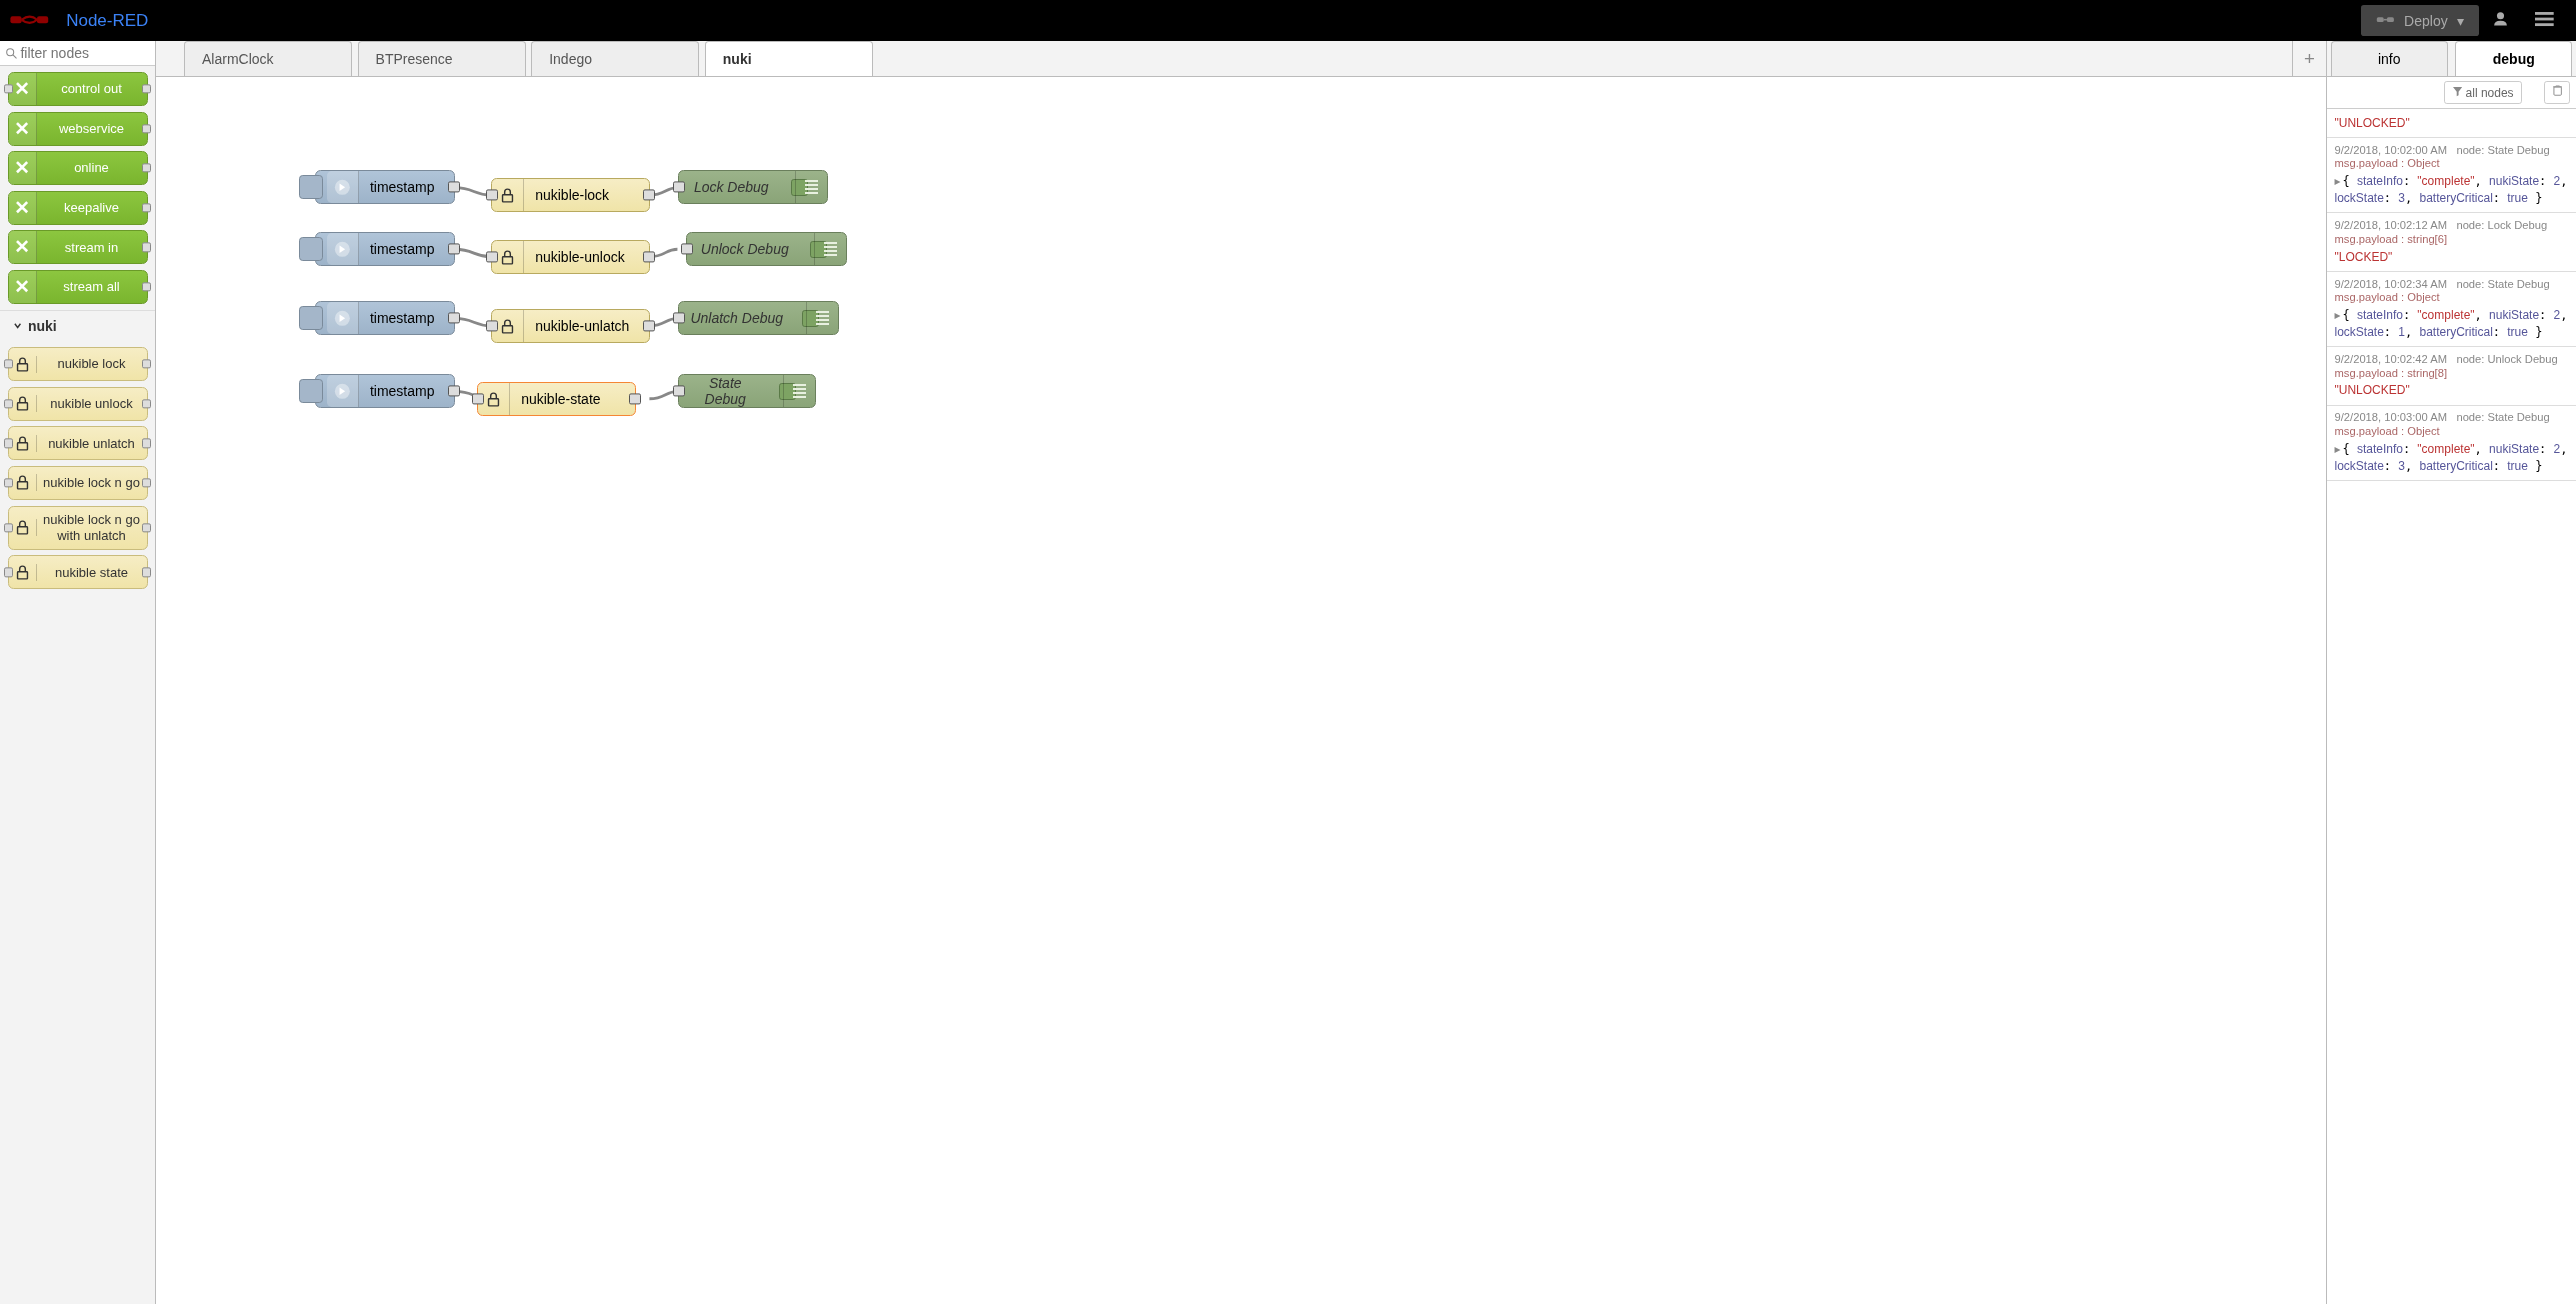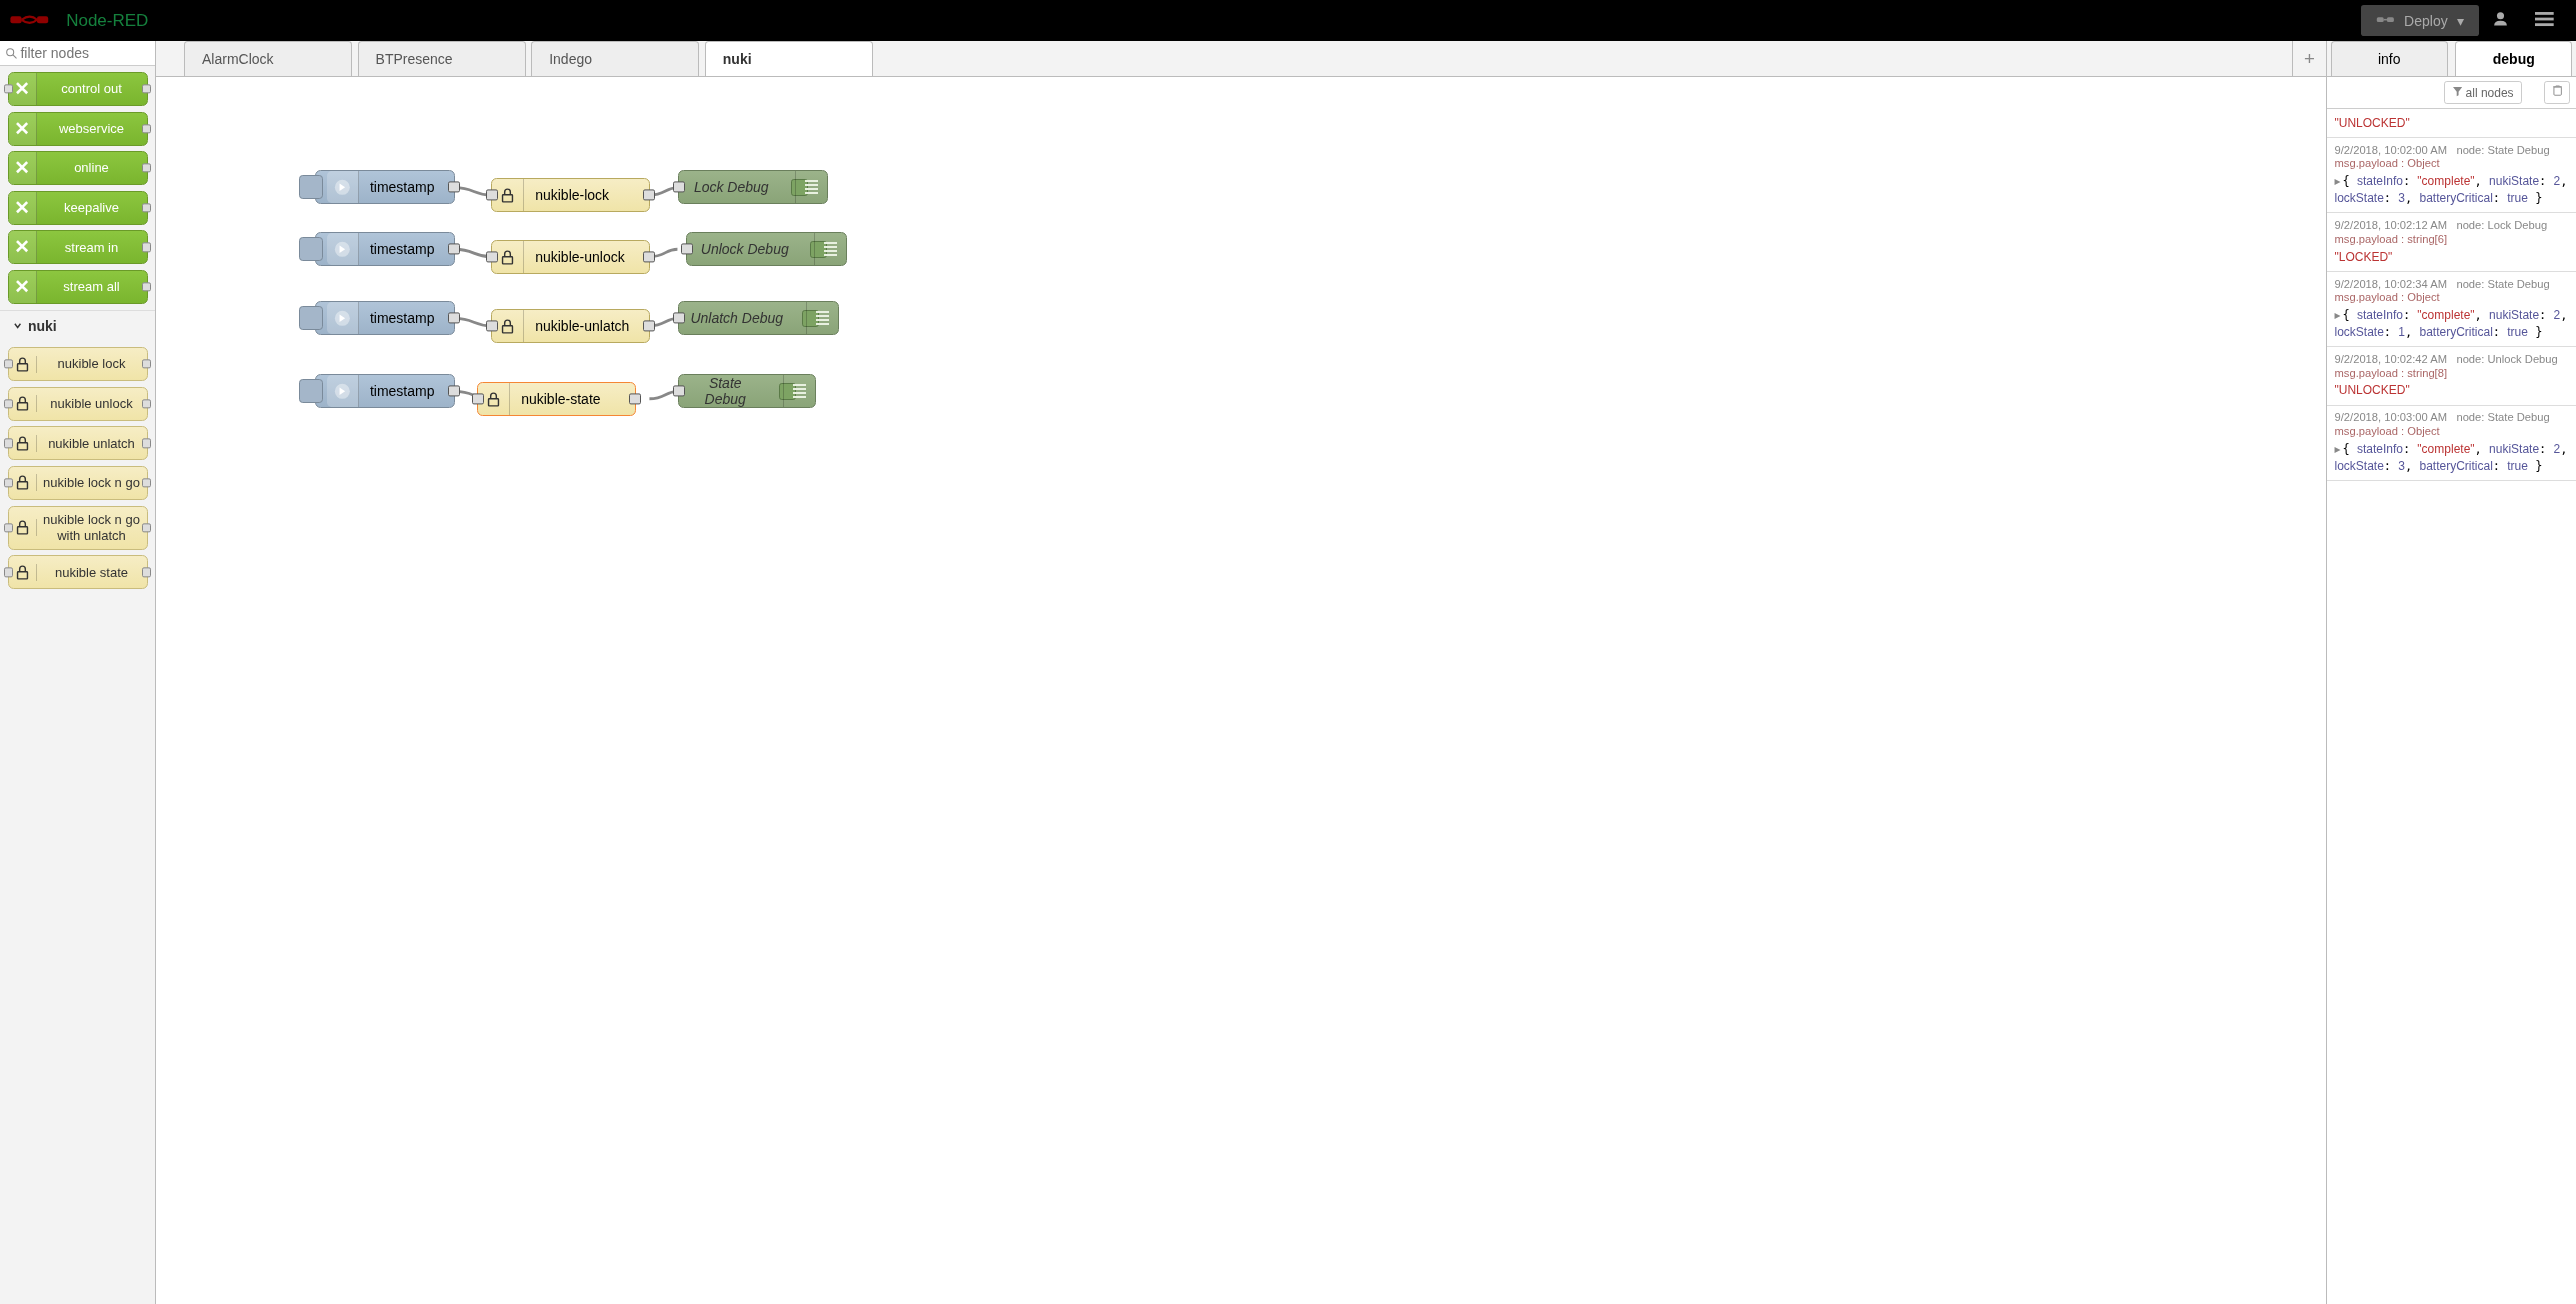--- a/index.html
+++ b/index.html
@@ -3,21 +3,21 @@
 <meta charset="utf-8">
 <style>
 * { margin: 0; padding: 0; box-sizing: border-box; font-family: Arial, Helvetica, sans-serif; }
 body { background: #fff; overflow: hidden; }
 
 
 .header { height: 41px; background: #000; display: flex; align-items: center; padding: 0 9.3px; color: #eee; }
 .header .logo { display: flex; align-items: center; gap: 5.6px; }
 .header .logo-icon { width: 42px; height: 17px; position: relative; }
 .header .logo-icon svg { width: 100%; height: 100%; }
-.header .logo-text { font-size: 17px; font-weight: 500; margin-left: 9.3px; color: #15803d; }
+.header .logo-text { font-size: 17px; font-weight: 500; margin-left: 9.3px; color: #3b82f6; }
 .header .spacer { flex: 1; }
 .header .deploy-btn { background: #444; padding: 7.5px 15px; display: flex; align-items: center; gap: 9.3px; color: #aaa; font-size: 14px; cursor: pointer; border-radius: 2.8px; }
 .header .deploy-btn .deploy-icon { width: 18.7px; height: 13px; }
 .header .header-icon { padding: 9.3px 13px; cursor: pointer; color: #aaa; font-size: 18.7px; }
 
 .main { display: flex; height: calc(100vh - 41px); }
 
 
 .palette { width: 156px; border-right: 0.9px solid #bbb; display: flex; flex-direction: column; background: #f3f3f3; }
 .palette .search { padding: 3.7px 5.6px; border-bottom: 0.9px solid #ccc; background: #fff; display: flex; align-items: flex-start; gap: 3.7px; }

